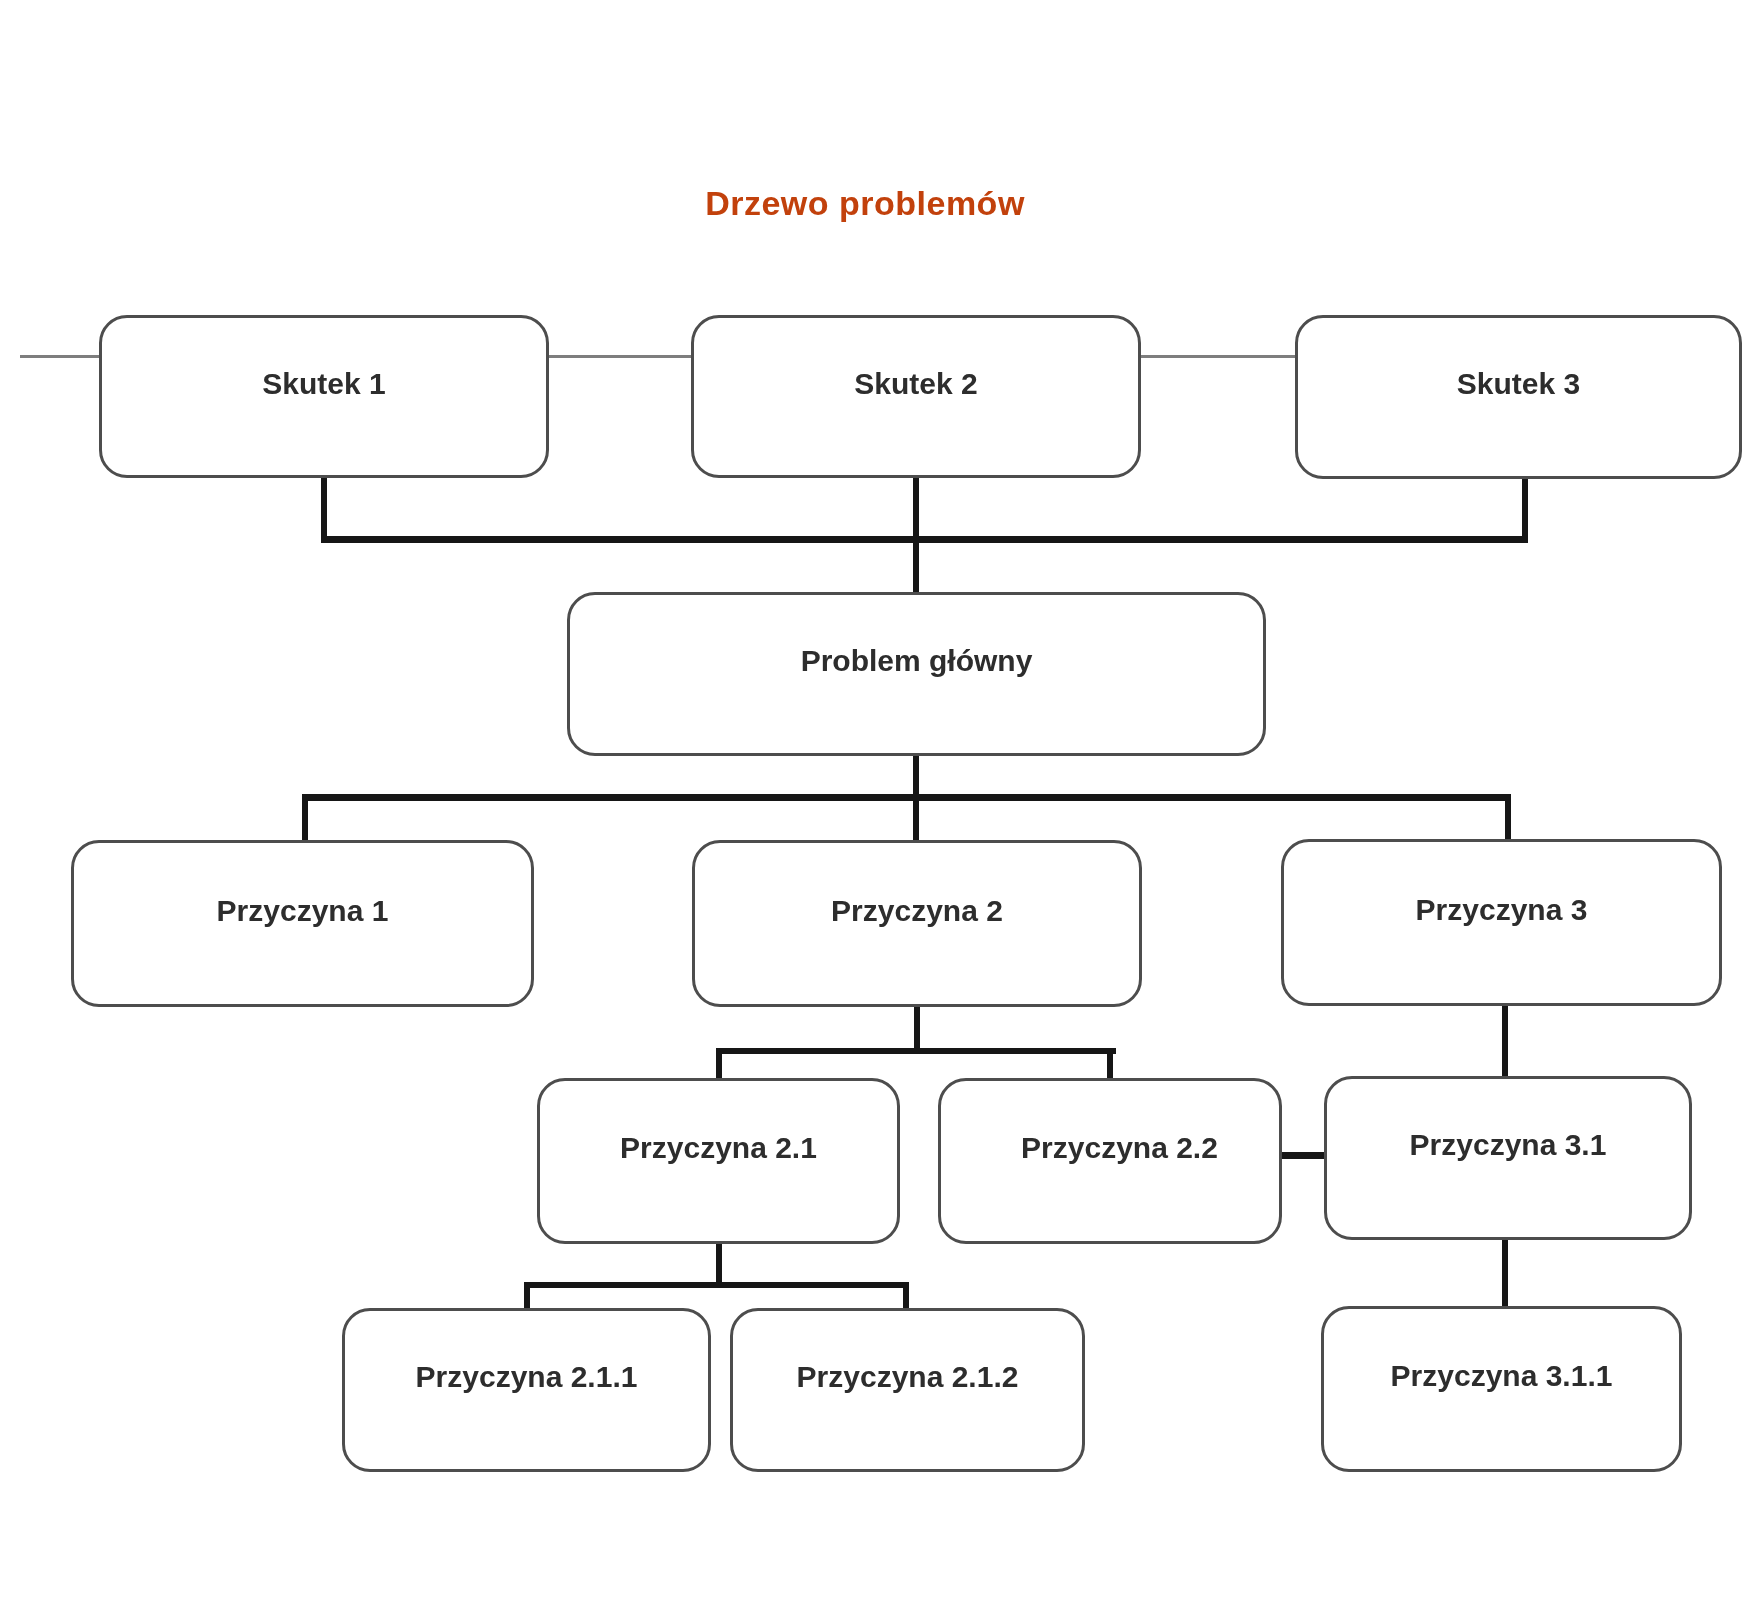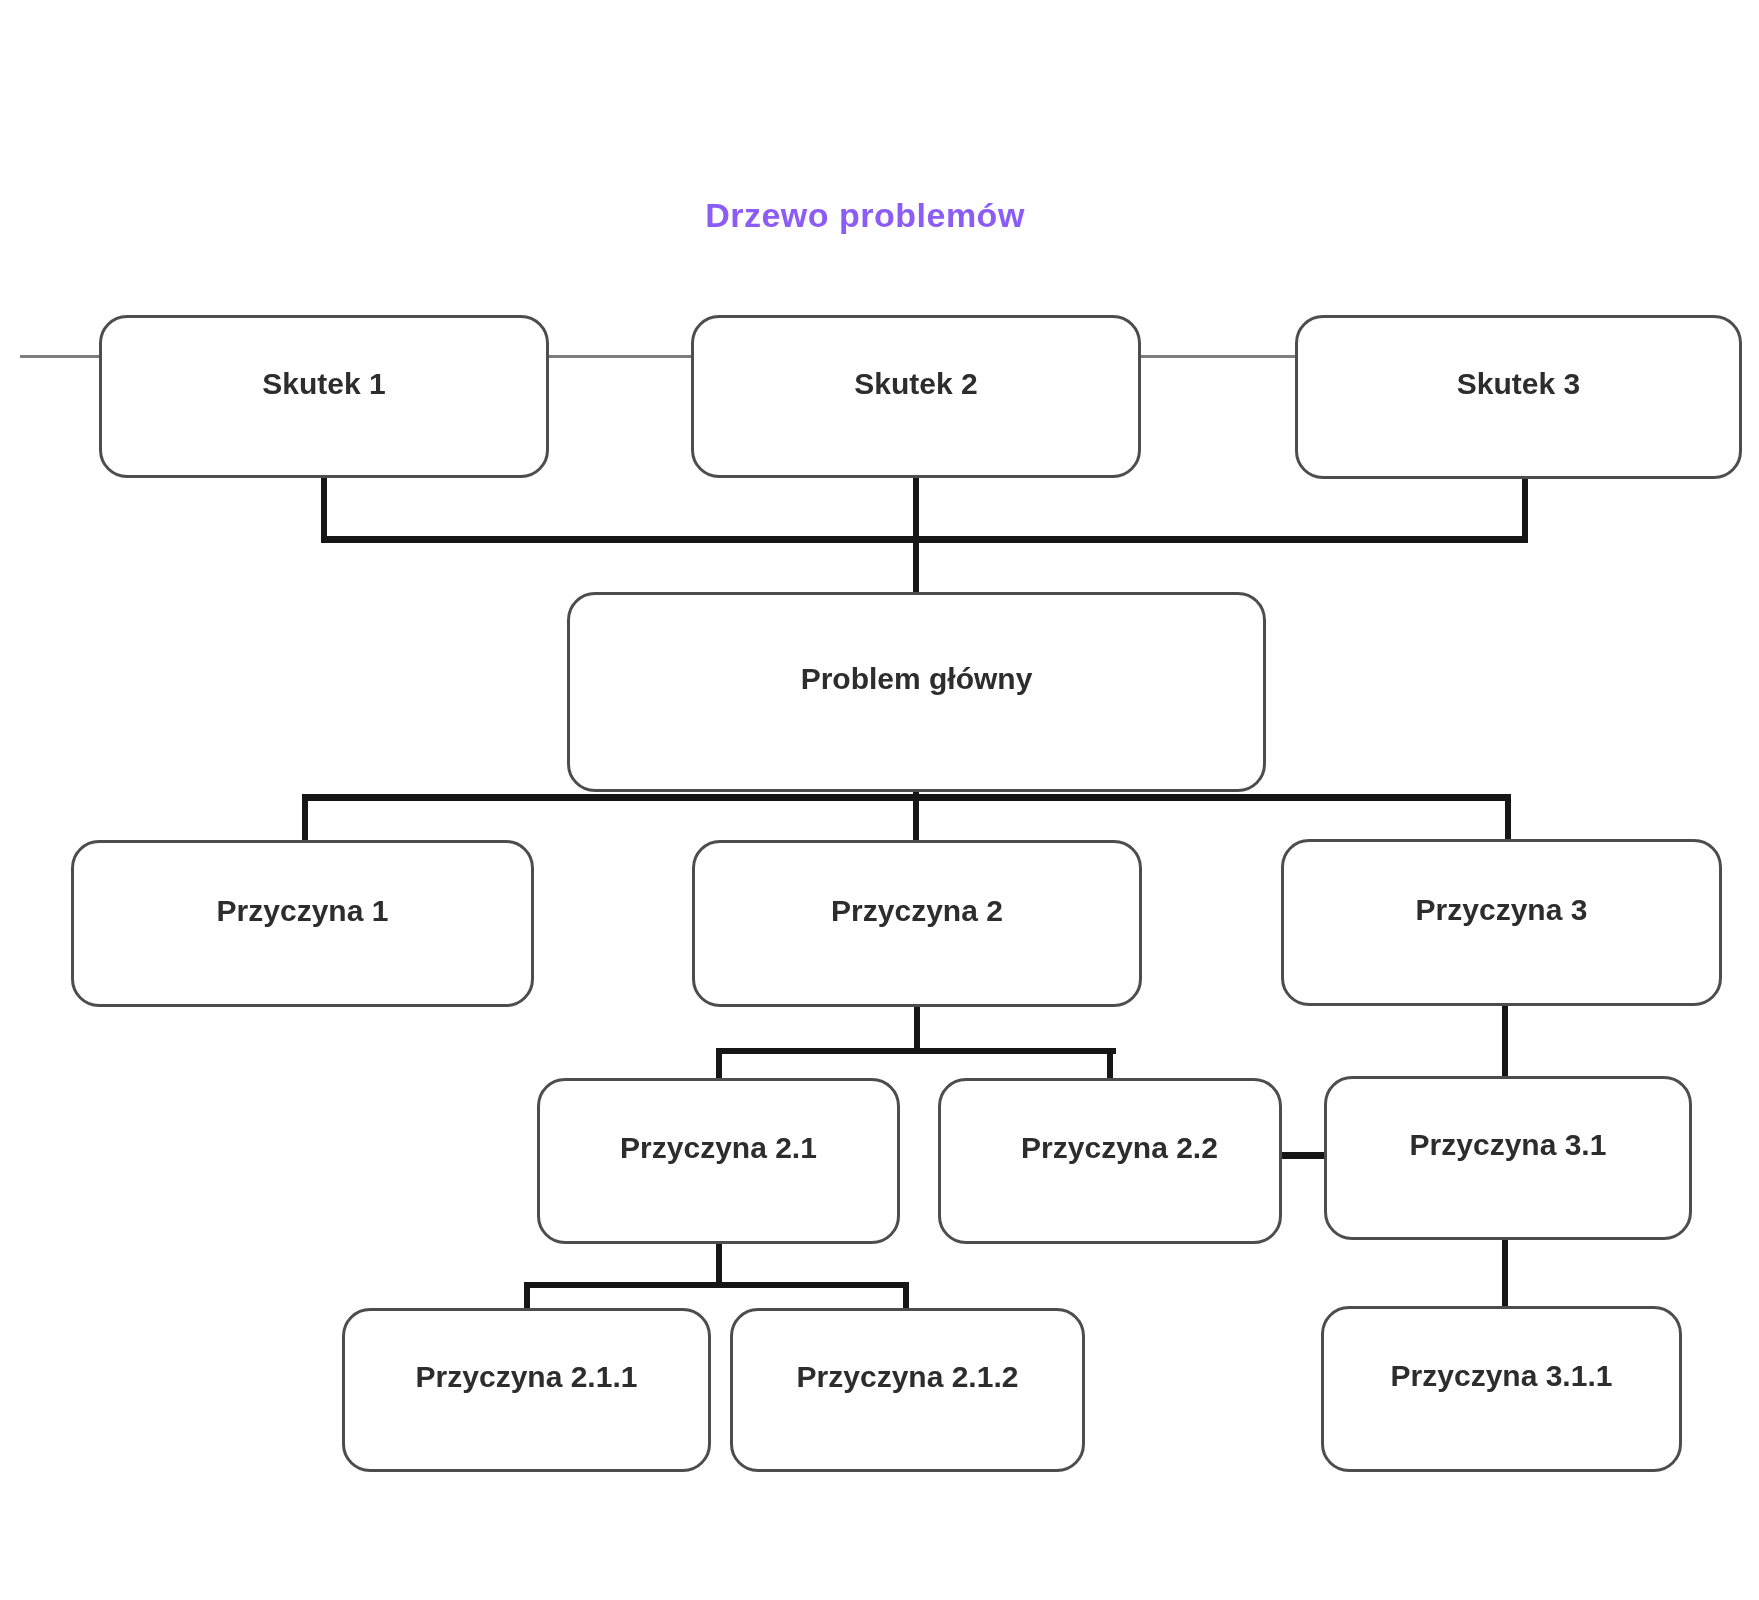--- a/index.html
+++ b/index.html
@@ -7,26 +7,26 @@
     position:relative;
     width:1759px;
     height:1600px;
     background:#ffffff;
     overflow:hidden;
     font-family:"Liberation Sans", sans-serif;
   }
   #diagram-title{
     position:absolute;
     left:565px;
-    top:196px;
+    top:184px;
     width:600px;
     text-align:center;
     font-size:34px;
     font-weight:bold;
-    color:#8b5cf6;
+    color:#c2410c;
     letter-spacing:0.5px;
   }
   .node{
     position:absolute;
     box-sizing:border-box;
     background:#ffffff;
     border:3px solid #4d4d4d;
     border-radius:28px;
     display:flex;
     align-items:center;
@@ -78,21 +78,21 @@
       <div class="conn" style="left: 1502px; top: 1240px; width: 6px; height: 66px;"></div>
       <div class="node" style="left: 99px; top: 315px; width: 450px; height: 163px;">
         <span class="node-label">Skutek 1</span>
       </div>
       <div class="node" style="left: 691px; top: 315px; width: 450px; height: 163px; text-align: center;">
         <span class="node-label">Skutek 2</span>
       </div>
       <div class="node" style="left: 1295px; top: 315px; width: 447px; height: 164px;">
         <span class="node-label">Skutek 3</span>
       </div>
-      <div class="node" style="left: 567px; top: 592px; width: 699px; height: 200px;">
+      <div class="node" style="left: 567px; top: 592px; width: 699px; height: 164px;">
         <span class="node-label">Problem główny</span>
       </div>
       <div class="node" style="left: 71px; top: 840px; width: 463px; height: 167px;">
         <span class="node-label">Przyczyna 1</span>
       </div>
       <div class="node" style="left: 692px; top: 840px; width: 450px; height: 167px;">
         <span class="node-label">Przyczyna 2</span>
       </div>
       <div class="node" style="left: 1281px; top: 839px; width: 441px; height: 167px;">
         <span class="node-label">Przyczyna 3</span>

